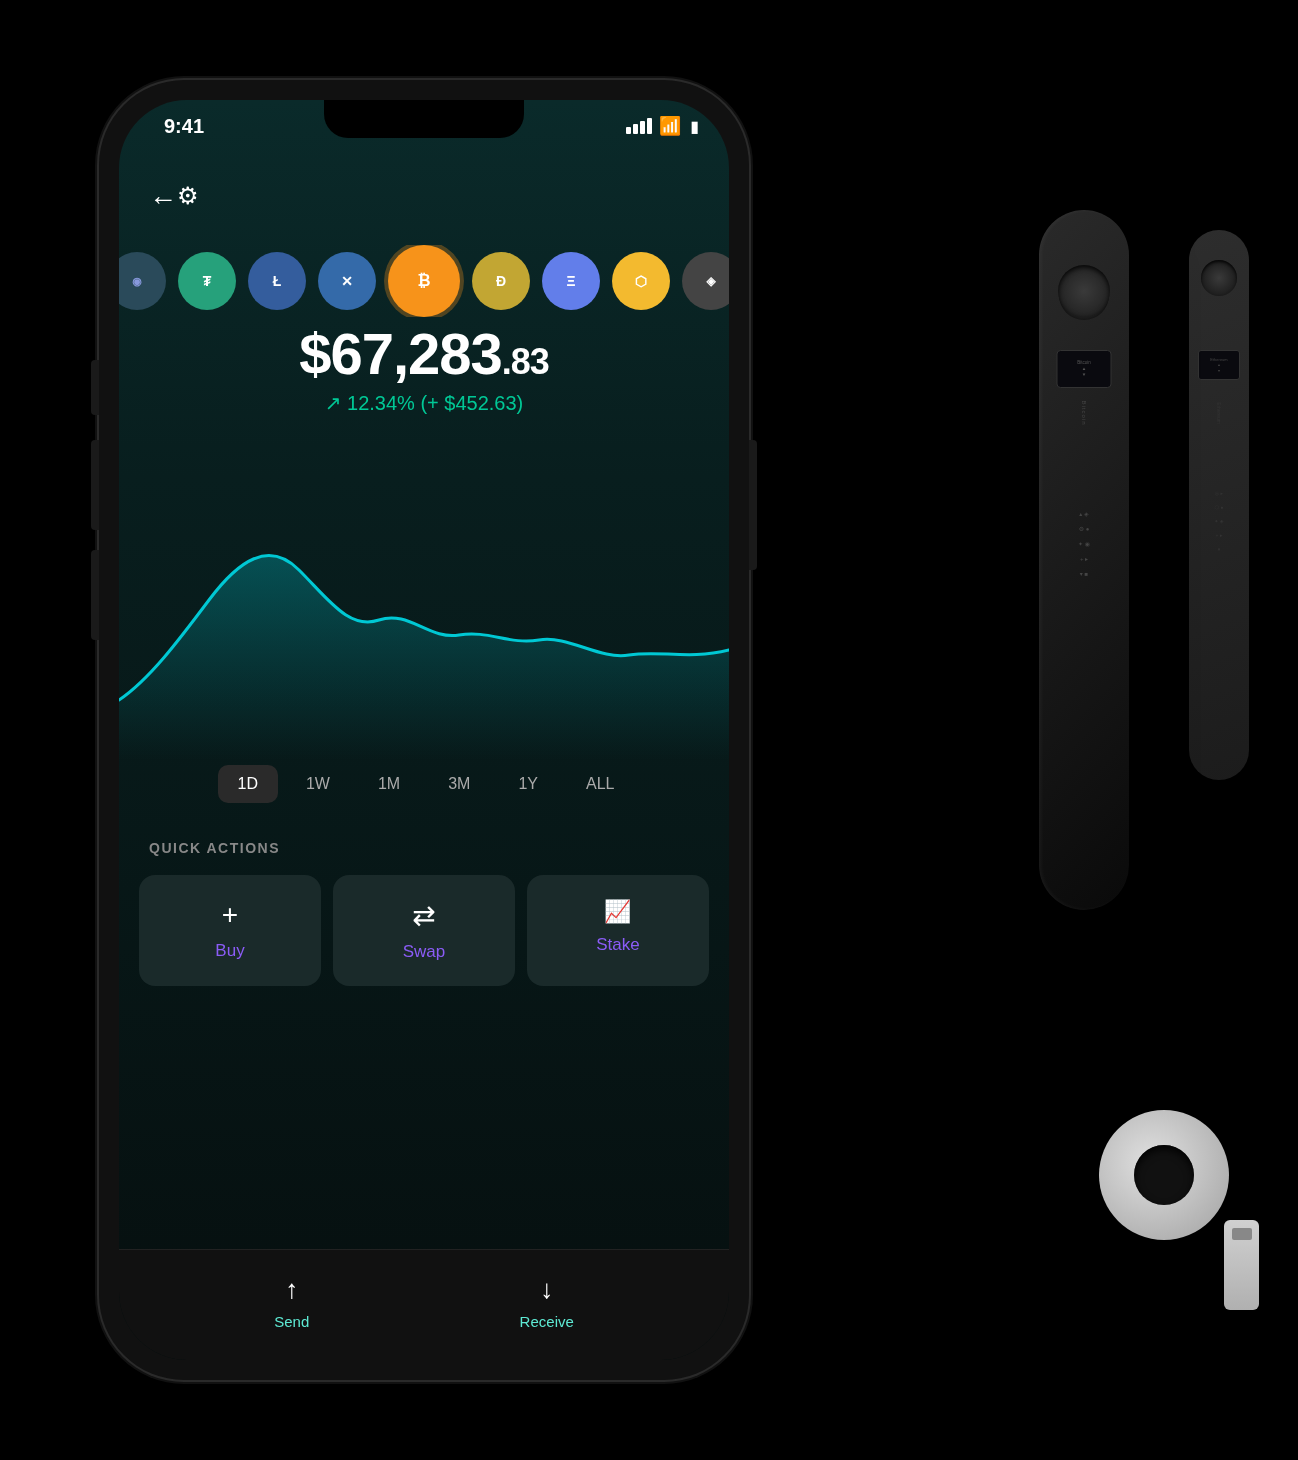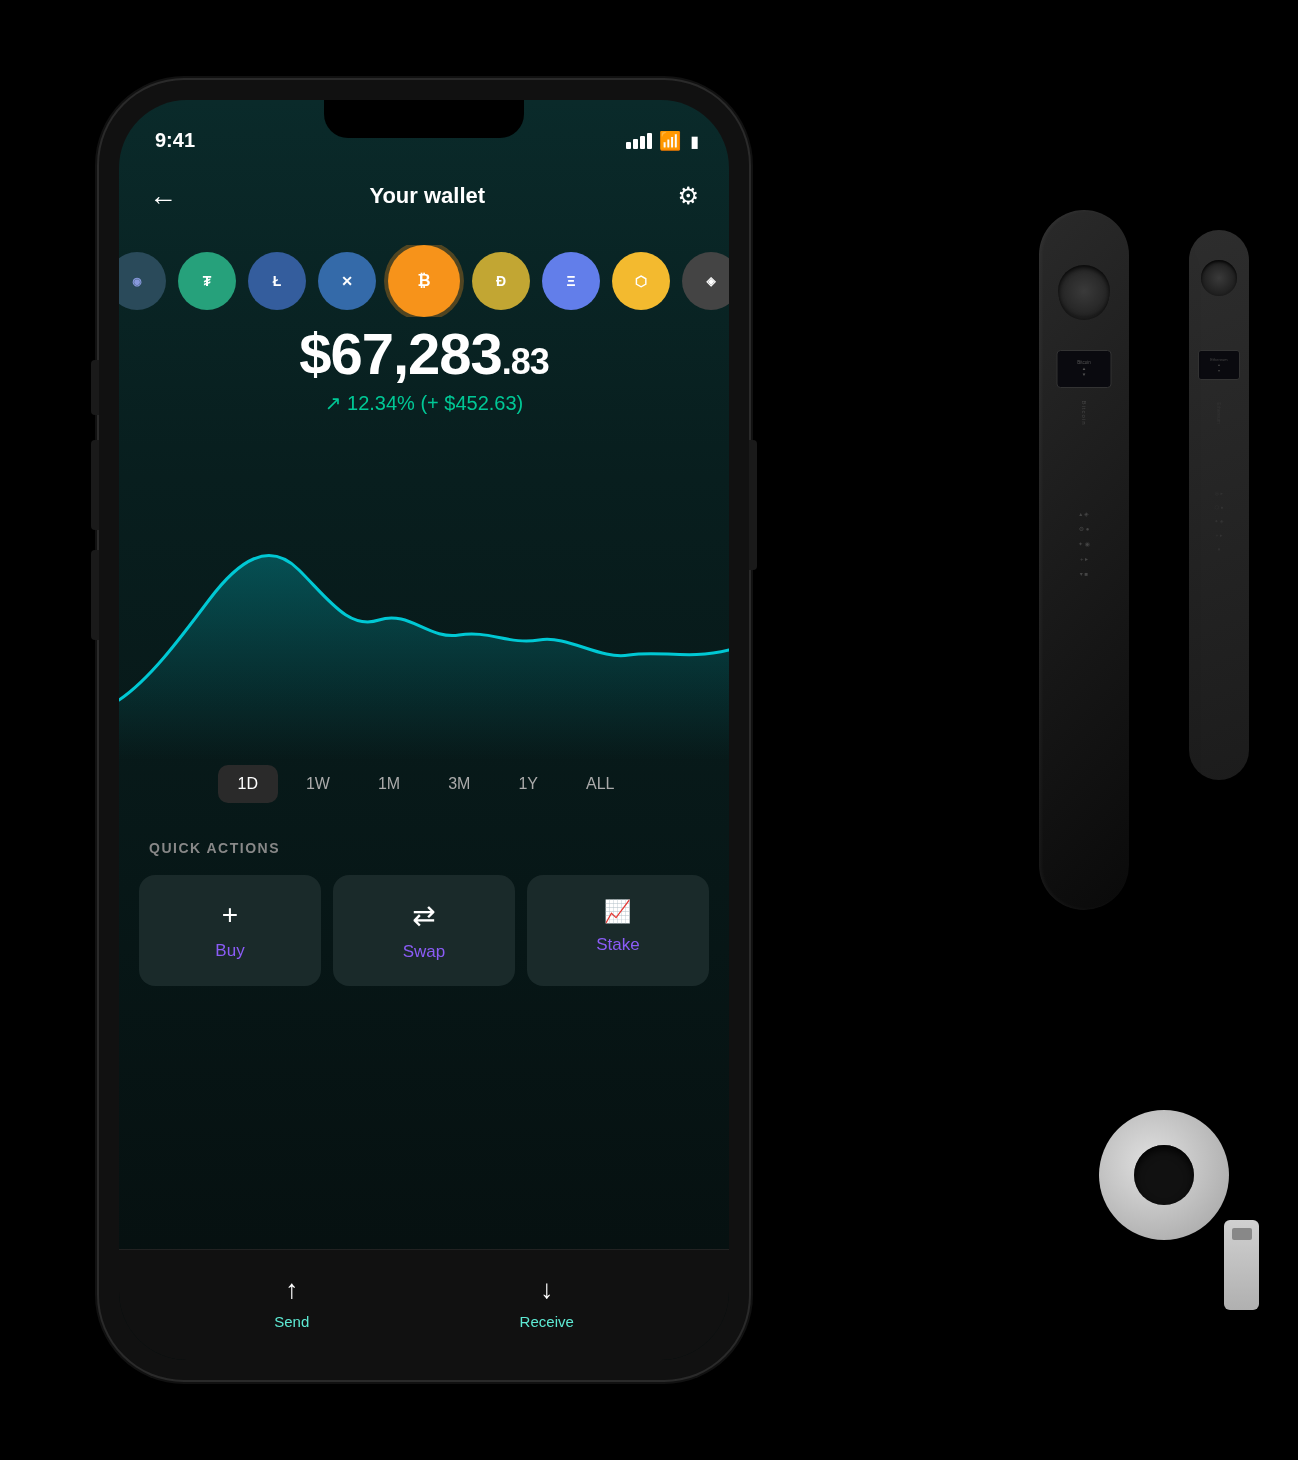--- a/index.html
+++ b/index.html
@@ -104,25 +104,25 @@
       width: 200px;
       height: 38px;
       background: #000;
       border-radius: 0 0 24px 24px;
       z-index: 100;
     }
 
     .status-bar {
       position: absolute;
       top: 0;
-      left: 6px;
+      left: 15px;
       right: 0;
       height: 60px;
       display: flex;
-      align-items: flex-end;
+      align-items: center;
       padding: 0 30px 8px;
       z-index: 99;
     }
 
     .status-time {
       font-size: 20px;
       font-weight: 600;
       color: #fff;
     }
 
@@ -512,21 +512,20 @@
             <span style="height:13px"></span>
             <span style="height:16px"></span>
           </div>
           <span style="font-size:18px;">📶</span>
           <span style="font-size:16px;">▮</span>
         </div>
       </div>
 
       <div class="app-header">
         <span class="back-btn">←</span>
-        <span class="header-title">Your wallet</span>
         <span class="settings-btn">⚙</span>
       </div>
 
       <div class="coin-row">
         <div class="coin coin-unknown" style="font-size:11px; color:#89d">◉</div>
         <div class="coin coin-tether">₮</div>
         <div class="coin coin-ltc">Ł</div>
         <div class="coin coin-xrp">✕</div>
         <div class="coin coin-btc">₿</div>
         <div class="coin coin-doge">Ð</div>

